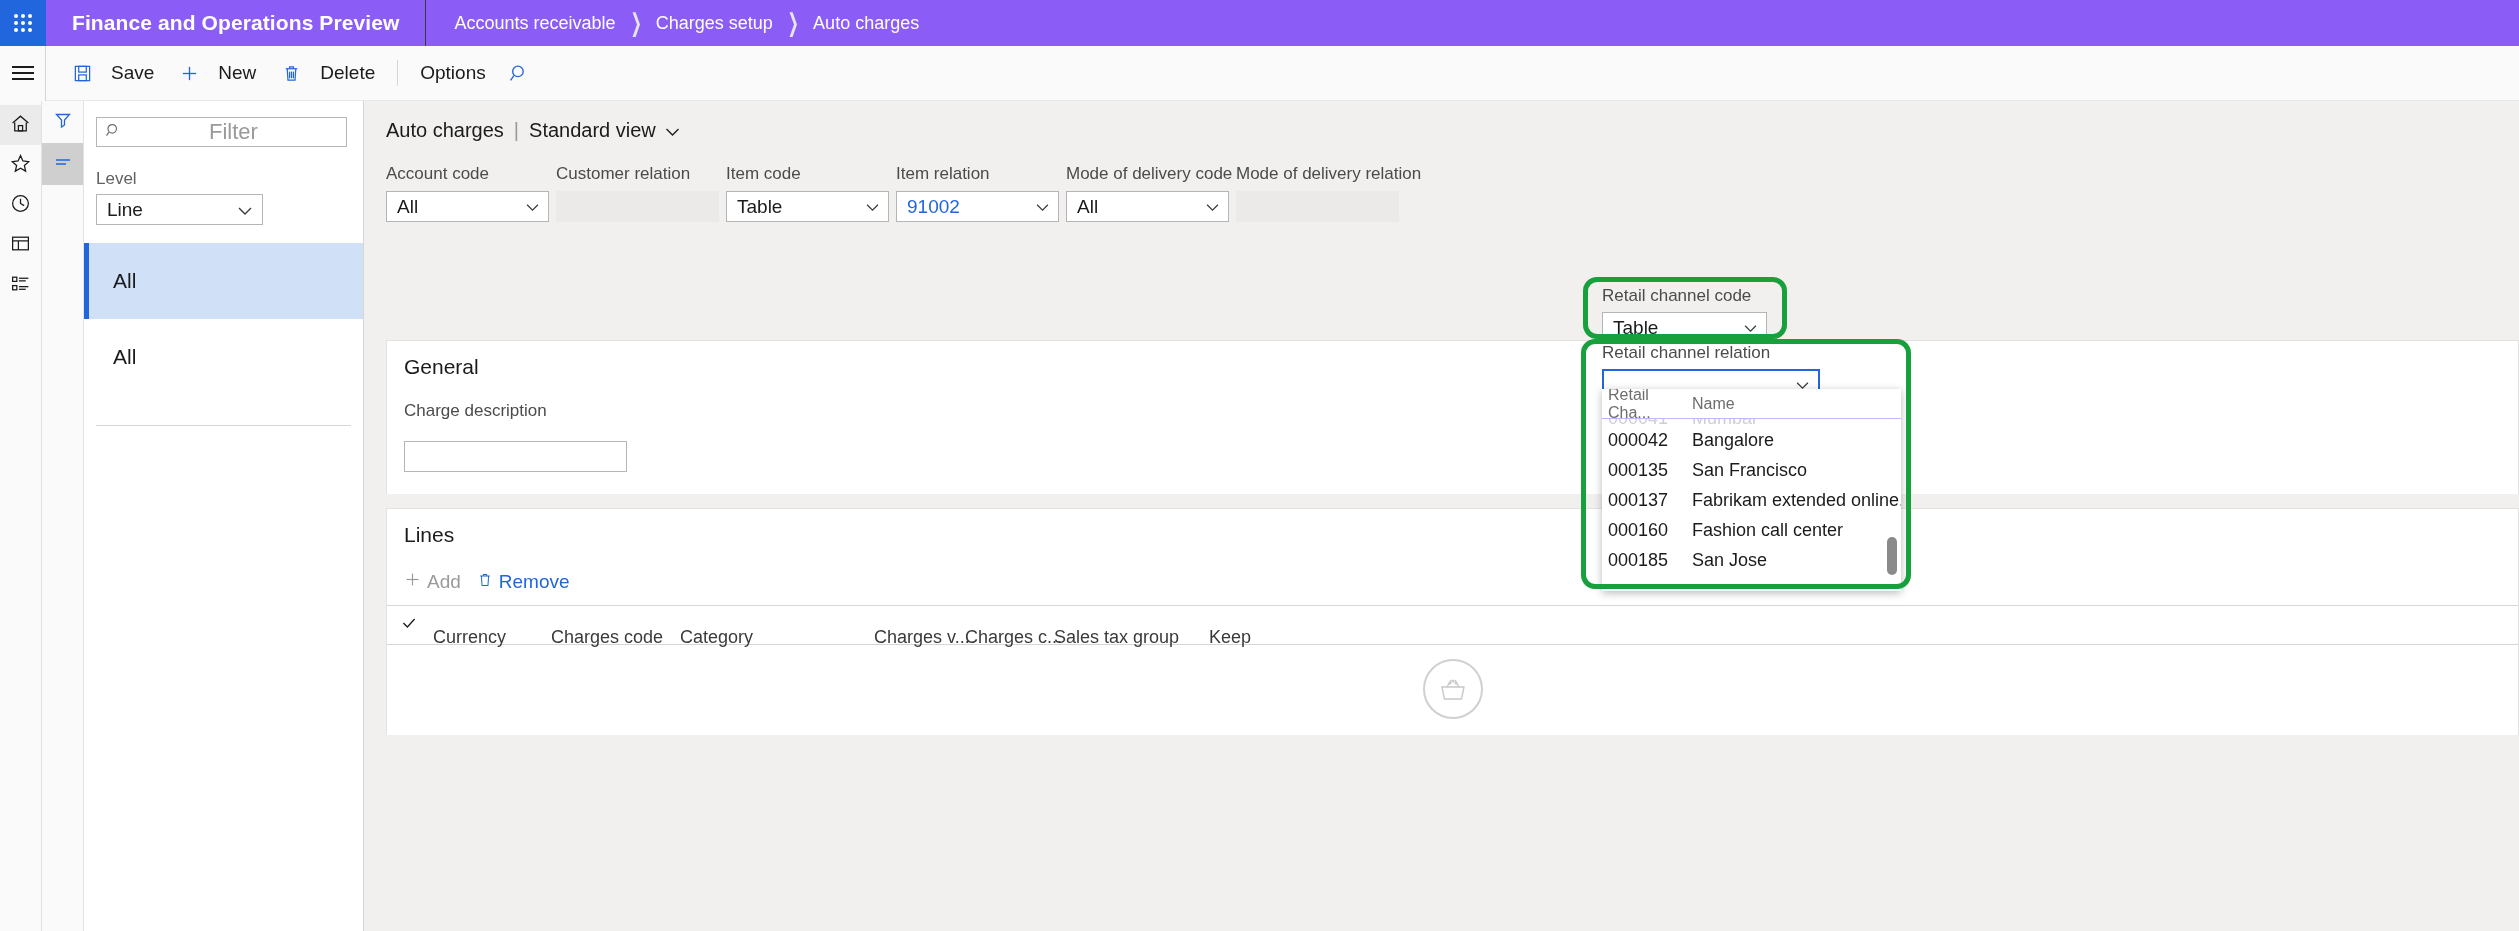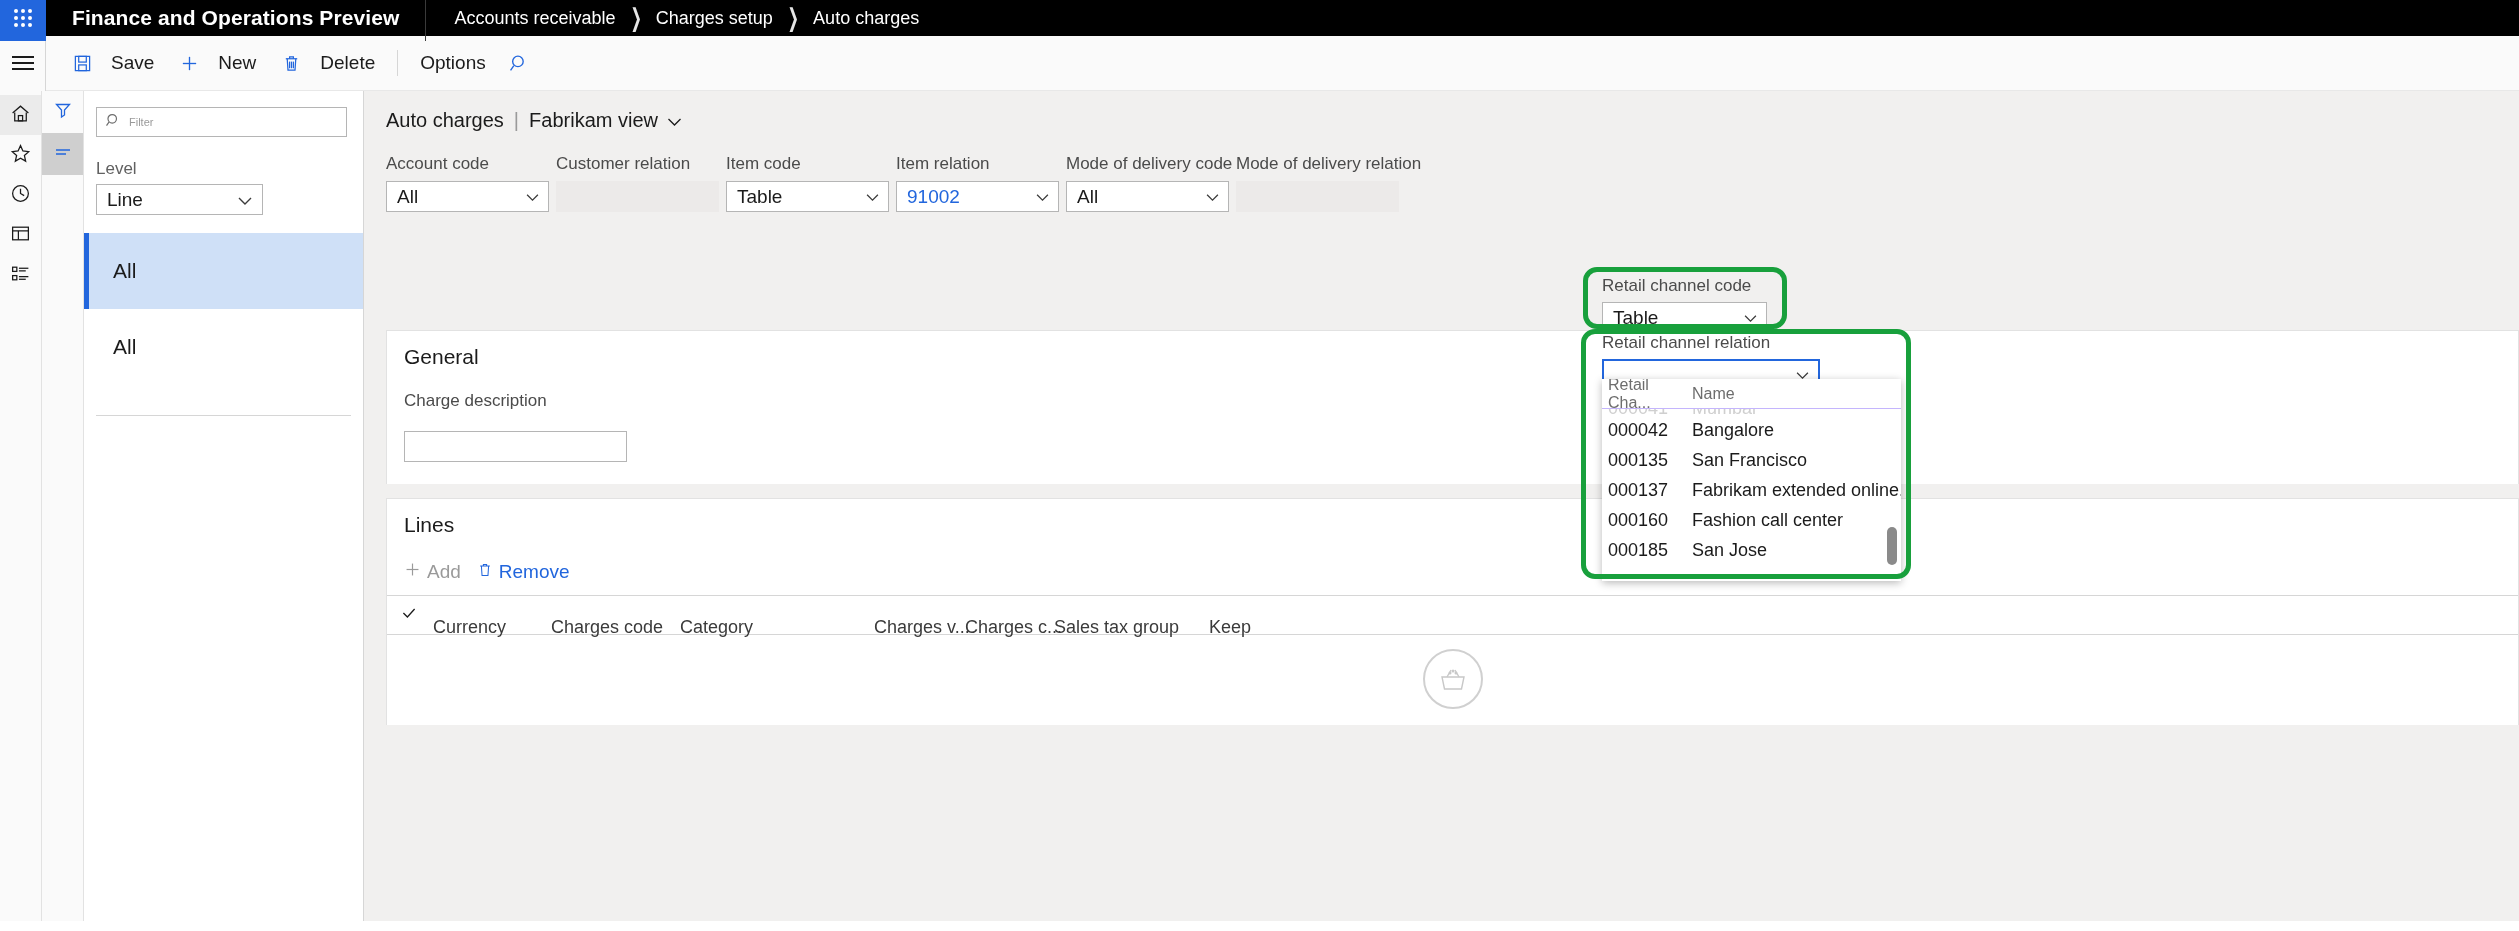--- a/index.html
+++ b/index.html
@@ -4,22 +4,22 @@
 <style>
   * { box-sizing: border-box; margin: 0; padding: 0; }
   html, body {
     width: 2519px; height: 931px;
     font-family: "Liberation Sans", sans-serif;
     background: #ffffff;
     overflow: hidden;
   }
   
   .topbar {
-    height: 36px; width: 100%;
-    background: #000000;
+    height: 46px; width: 100%;
+    background: #8b5cf6;
     display: flex; align-items: center;
     position: relative;
   }
   .waffle {
     width: 46px; height: 46px;
     background: #2266dd;
     display: flex; align-items: center; justify-content: center;
     flex: 0 0 46px;
   }
   .waffle-grid {
@@ -104,23 +104,23 @@
   .filter-input-wrap {
     margin: 0 16px 0 12px;
     height: 30px;
     border: 1px solid #b5b5b5;
     background: #fff;
     display: flex; align-items: center;
     padding: 0 8px;
     gap: 7px;
   }
   .filter-input-wrap input {
-    border: none; outline: none; font-size: 11px; color: #1b1b1b;
+    border: none; outline: none; font-size: 22px; color: #1b1b1b;
     font-family: "Liberation Sans", sans-serif;
-    width: 100%; background: transparent;
+    width: 100%; background: transparent; text-align: center;
   }
   .filter-input-wrap input::placeholder { color: #9a9a9a; }
   .level-label {
     margin: 22px 0 5px 12px; font-size: 17px; color: #616161;
   }
   .level-select-wrap {
     margin: 0 100px 7px 12px; height: 31px;
     border: 1px solid #b5b5b5; background: #fff;
     display: flex; align-items: center; justify-content: space-between;
     padding: 0 9px 0 10px;
@@ -439,21 +439,21 @@
     </div>
     <div class="list-sep"></div>
   </div>
 
   <div class="main">
 
     <div class="viewbar">
       <span>Auto charges</span>
       <span class="pipe">|</span>
       <span class="viewname">
-        <span>Fabrikam view</span>
+        <span>Standard view</span>
         <span>
           <svg width="17" height="10" viewBox="0 0 16 10" fill="none" stroke="#1b1b1b" stroke-width="1.3">
             <polyline points="2,2 8,8 14,2"></polyline>
           </svg>
         </span>
       </span>
     </div>
 
     <div class="fieldgrid">
       <div class="field">

